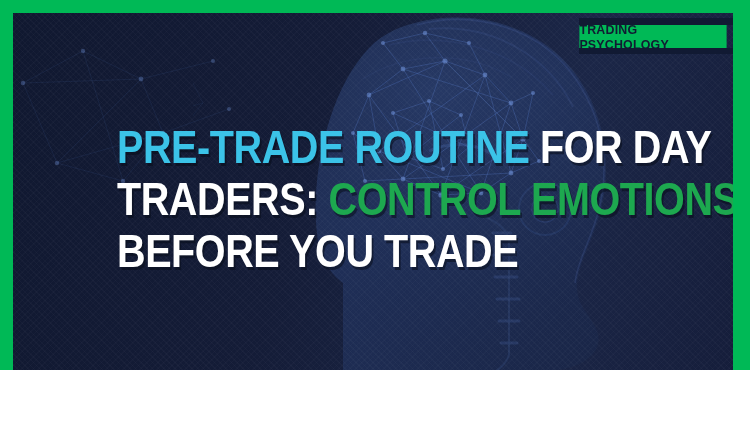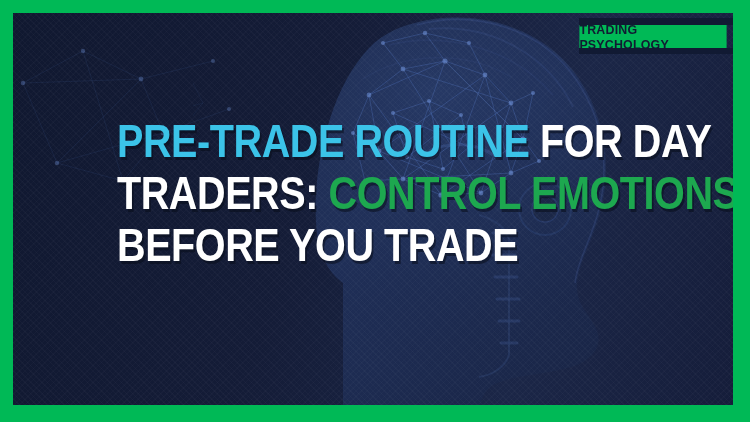--- a/index.html
+++ b/index.html
@@ -7,21 +7,21 @@
     padding: 0;
     background: #ffffff;
   }
   body {
     font-family: "Liberation Sans", sans-serif;
   }
 
   #thumbnail {
     position: relative;
     width: 750px;
-    height: 422px;
+    height: 370px;
     overflow: hidden;
     background: #00b956;
   }
 
   
   .frame {
     position: absolute;
     inset: 0;
     background: #00b956;
   }
@@ -95,21 +95,21 @@
   .badge-gap-bar {
     height: 6px;
     background: #111a33;
     margin-left: 6px;
   }
 
   
   .headline {
     position: absolute;
     left: 104px;
-    top: 102px;
+    top: 108px;
     width: 580px;
     font-family: "Liberation Sans Narrow", "Liberation Sans", sans-serif;
     font-weight: bold;
     font-size: 46px;
     line-height: 52px;
     letter-spacing: -0.5px;
     text-transform: uppercase;
   }
   .hl-line {
     white-space: nowrap;

